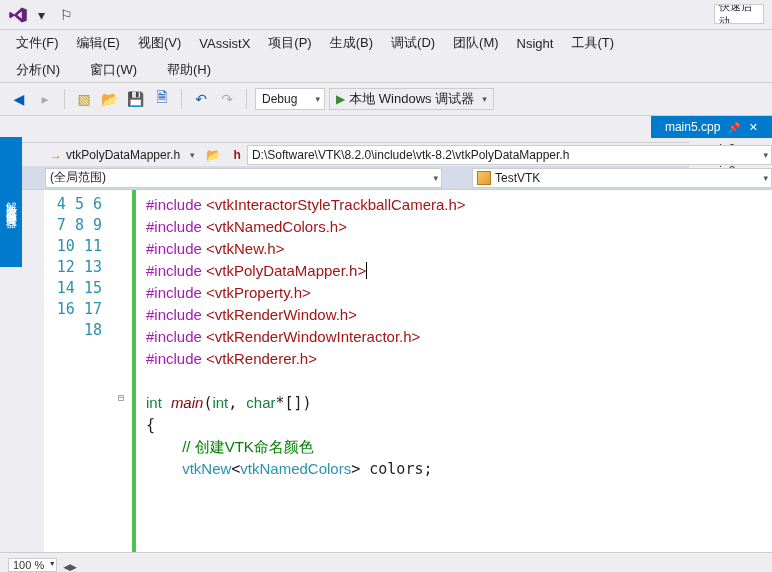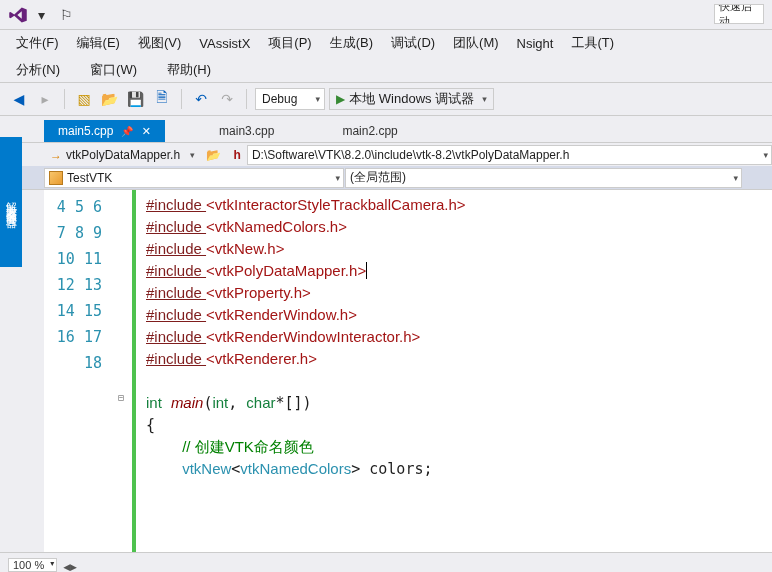--- a/index.html
+++ b/index.html
@@ -17,21 +17,21 @@
 .menubar2 .mi { padding: 3px 8px; cursor: pointer; }
 
 .toolbar { height: 34px; background: #eeeef2; display: flex; align-items: center; padding-left: 8px; gap: 4px; border-top: 1px solid #ccc; border-bottom: 1px solid #ccc; }
 .tbtn { width: 22px; height: 22px; display: flex; align-items: center; justify-content: center; cursor: pointer; font-size: 14px; }
 .tsep { width: 1px; height: 20px; background: #ccc; margin: 0 4px; }
 .tsel { height: 22px; border: 1px solid #ccc; background: #fff; padding: 0 18px 0 6px; display: flex; align-items: center; font-size: 12px; position: relative; cursor: pointer; }
 .tsel::after { content: "▾"; position: absolute; right: 4px; font-size: 9px; color: #555; }
 .run { display: flex; align-items: center; gap: 4px; padding: 0 6px; height: 22px; border: 1px solid #ccc; cursor: pointer; }
 .run .tri { color: #388a34; font-size: 12px; }
 
-.tabstrip { height: 26px; background: #eeeef2; display: flex; align-items: flex-end; padding-left: 44px; gap: 0; }
+.tabstrip { height: 26px; background: #eeeef2; display: flex; align-items: flex-end; gap: 0; flex-direction: column; }
 .tab { padding: 4px 14px; background: #eeeef2; font-size: 12px; color: #333; cursor: pointer; display: flex; align-items: center; gap: 8px; }
 .tab.active { background: #007acc; color: #fff; }
 .tab .pin { font-size: 10px; }
 .tab .close { font-size: 11px; }
 
 .sidetab { position: absolute; left: 0; top: 137px; width: 22px; height: 130px; background: #007acc; color: #fff; writing-mode: vertical-rl; text-orientation: upright; font-size: 11px; display: flex; align-items: center; justify-content: center; padding: 5px 0; letter-spacing: 2px; cursor: pointer; }
 
 .breadcrumb { height: 24px; background: #eeeef2; display: flex; align-items: center; padding-left: 44px; border-top: 1px solid #ccc; font-size: 12px; gap: 0; }
 .bc-item { padding: 0 6px; display: flex; align-items: center; gap: 4px; height: 100%; }
 .bc-arrow { color: #d98000; }
@@ -39,26 +39,26 @@
 .bc-drop::after { content: "▾"; position: absolute; right: 3px; font-size: 9px; color: #555; }
 
 .navbar { height: 24px; background: #d6dbe9; display: flex; align-items: center; padding-left: 44px; border-bottom: 1px solid #ccc; font-size: 12px; }
 .nav-item { border: 1px solid #ccc; background: #fff; height: 20px; display: flex; align-items: center; padding: 0 14px 0 4px; position: relative; cursor: pointer; }
 .nav-item::after { content: "▾"; position: absolute; right: 3px; font-size: 9px; color: #555; }
 .nav1 { width: 300px; }
 .nav2 { flex: 1; margin-left: 1px; margin-right: 30px; }
 .navicon { width: 14px; height: 14px; background: linear-gradient(135deg,#f7c56b,#e89b2f); border: 1px solid #b77a1d; margin-right: 4px; }
 
 .editor { display: flex; background: #fff; height: calc(572px - 30px - 26px - 26px - 34px - 26px - 24px - 24px - 20px); margin-left: 44px; position: relative; }
-.gutter-num { width: 74px; background: #fff; color: #2b91af; font-family: Consolas, monospace; font-size: 15px; text-align: right; padding-right: 16px; padding-top: 4px; line-height: 26px; }
+.gutter-num { width: 74px; background: #fff; color: #2b91af; font-family: Consolas, monospace; font-size: 15px; text-align: right; padding-right: 16px; padding-top: 4px; line-height: 21px; }
 .gutter-fold { width: 14px; background: #fff; position: relative; }
 .fold-mark { position: absolute; left: 0; font-size: 10px; color: #888; font-family: Consolas, monospace; }
 .change-bar { width: 4px; background: #4ec24e; margin-right: 0; }
 .code { flex: 1; font-family: Consolas, monospace; font-size: 15px; padding-top: 4px; padding-left: 10px; line-height: 22px; white-space: pre; overflow: hidden; }
-.kw-gray { color: #7f1d1d; text-decoration: underline; }
+.kw-gray { color: #a21caf; }
 .kw-red { color: #a31515; }
 .kw-blue { color: #15803d; }
 .kw-func { color: #880000; font-style: italic; }
 .kw-teal { color: #2b91af; }
 .kw-green { color: #008000; }
 .caret { border-right: 1px solid #000; }
 
 .statusbar { position: absolute; bottom: 0; left: 0; width: 100%; height: 20px; background: #eeeef2; display: flex; align-items: flex-end; padding-left: 8px; font-size: 11px; color: #333; border-top: 1px solid #ccc; }
 .stat-zoom { border: 1px solid #ccc; padding: 0 12px 0 4px; background: #fff; position: relative; }
 .stat-zoom::after { content: "▾"; position: absolute; right: 2px; font-size: 8px; }
@@ -136,25 +136,25 @@
     <span class="bc-arrow">→</span>
     <span>vtkPolyDataMapper.h</span>
     <span style="font-size:9px;color:#555;margin-left:6px">▾</span>
   </span>
   <span class="bc-item" style="color:#c99300">📂</span>
   <span class="bc-item" style="color:#a31515;font-weight:bold">h</span>
   <div class="bc-drop">D:\Software\VTK\8.2.0\include\vtk-8.2\vtkPolyDataMapper.h</div>
 </div>
 
 <div class="navbar">
+  <div class="nav-item nav2">(全局范围)</div>
   <div class="nav-item nav1">
     <span class="navicon"></span>
     <span>TestVTK</span>
   </div>
-  <div class="nav-item nav2">(全局范围)</div>
 </div>
 
 <div class="editor">
   <div class="gutter-num" id="gutter">4
 5
 6
 7
 8
 9
 10

